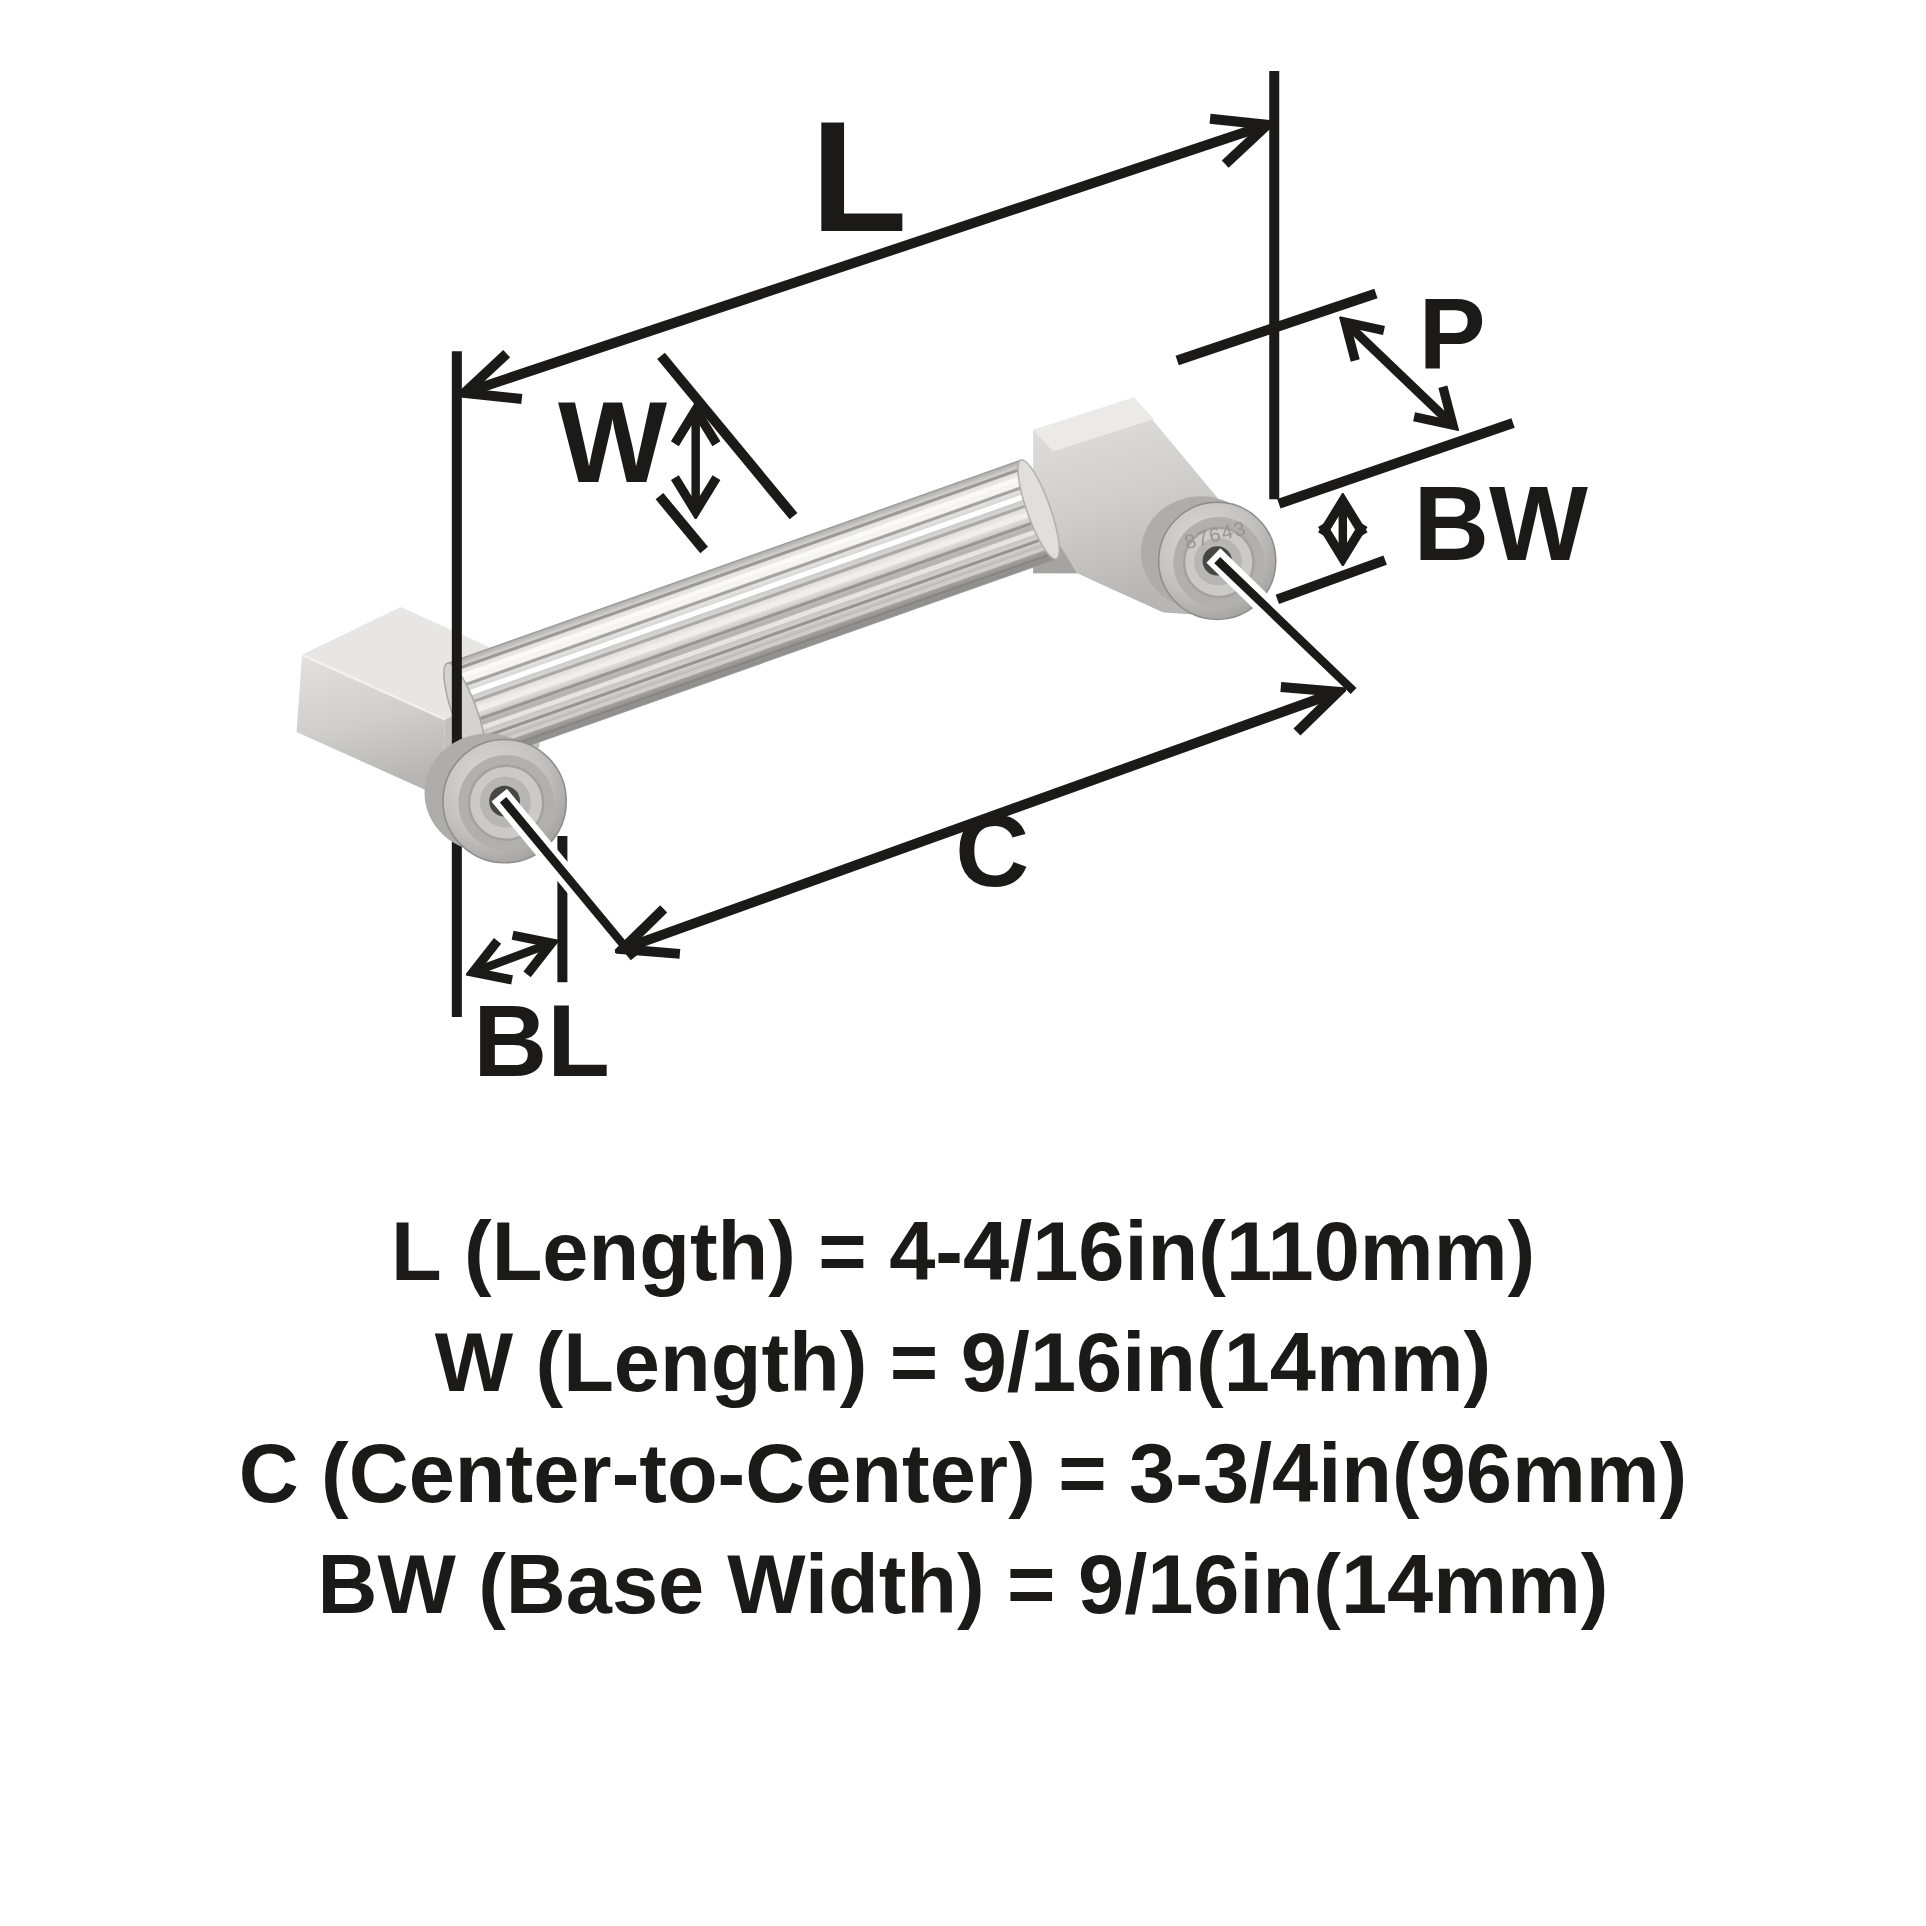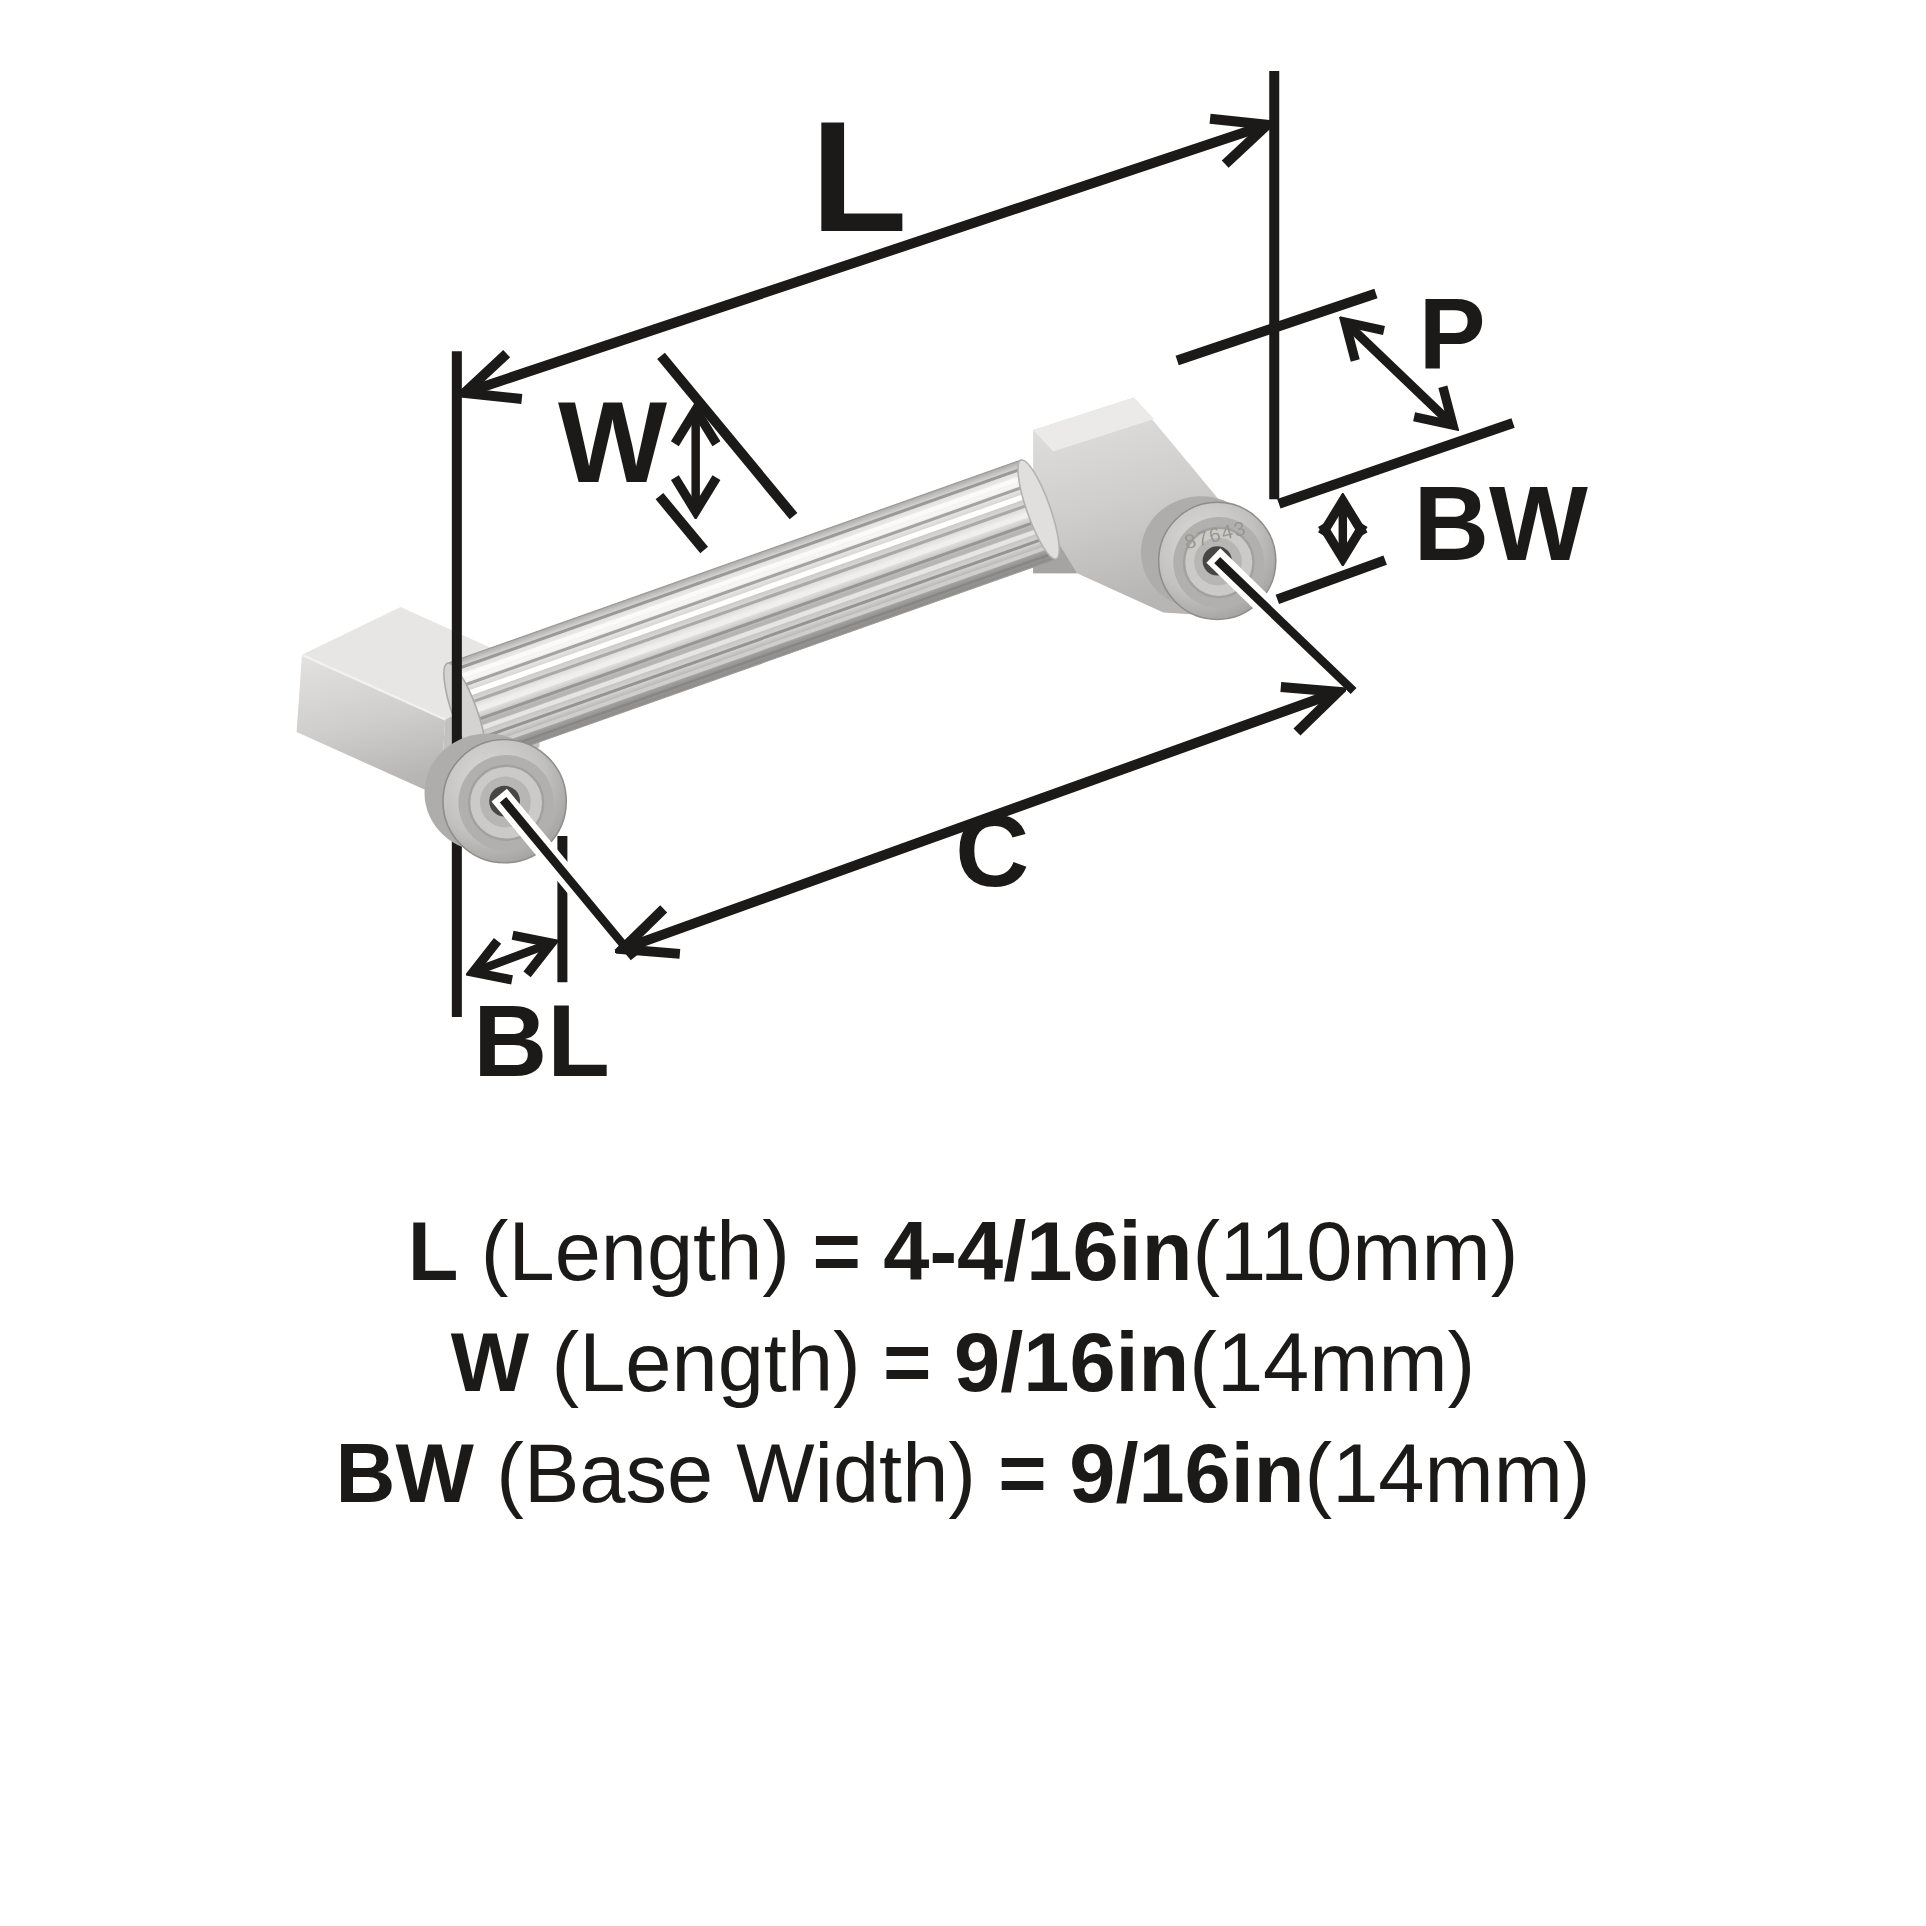--- a/index.html
+++ b/index.html
@@ -6,21 +6,21 @@
   body{width:1926px;height:1926px;position:relative;overflow:hidden;
        font-family:"Liberation Sans",sans-serif;}
   .stage{position:absolute;inset:0;width:1926px;height:1926px;background:#ffffff;}
   svg.diagram{position:absolute;left:0;top:0;}
   .dimlabel{font-family:"Liberation Sans",sans-serif;font-weight:700;fill:#1b1a19;}
   .stamp{font-family:"Liberation Sans",sans-serif;font-weight:400;fill:#97968f;letter-spacing:2px;}
   .specs{position:absolute;left:0;top:1196px;width:1926px;text-align:center;
          color:#1b1a19;font-size:83px;line-height:111px;white-space:nowrap;}
   .specs .row{width:100%;}
   .b{font-weight:700;}
-  .lt{font-weight:400;}
+  .lt{font-weight:700;}
   .sp{margin-right:0.27em;}
 </style>
 </head>
 <body>
 
 <div class="stage">
 
 <svg class="diagram" width="1926" height="1926" viewBox="0 0 2500 2500">
   <defs>
     <marker id="arrowL" viewBox="-90 -45 100 90" refX="0" refY="0" markerWidth="100" markerHeight="90" markerUnits="userSpaceOnUse" orient="auto-start-reverse">
@@ -146,18 +146,21 @@
 </svg>
 
 <div class="specs">
   <div class="row">
     <span class="b sp">L</span><span class="lt sp">(Length)</span><span class="b sp">=</span><span class="b">4-4/16in</span><span class="lt">(110mm)</span>
   </div>
   <div class="row">
     <span class="b sp">W</span><span class="lt sp">(Length)</span><span class="b sp">=</span><span class="b">9/16in</span><span class="lt">(14mm)</span>
   </div>
   <div class="row">
+    <span class="b sp">C</span><span class="lt sp">(Center-to-Center)</span><span class="b sp">=</span><span class="b">3-3/4in</span><span class="lt">(96mm)</span>
+  </div>
+  <div class="row">
     <span class="b sp">BW</span><span class="lt sp">(Base Width)</span><span class="b sp">=</span><span class="b">9/16in</span><span class="lt">(14mm)</span>
   </div>
 </div>
 
 </div>
 
 
 </body></html>

